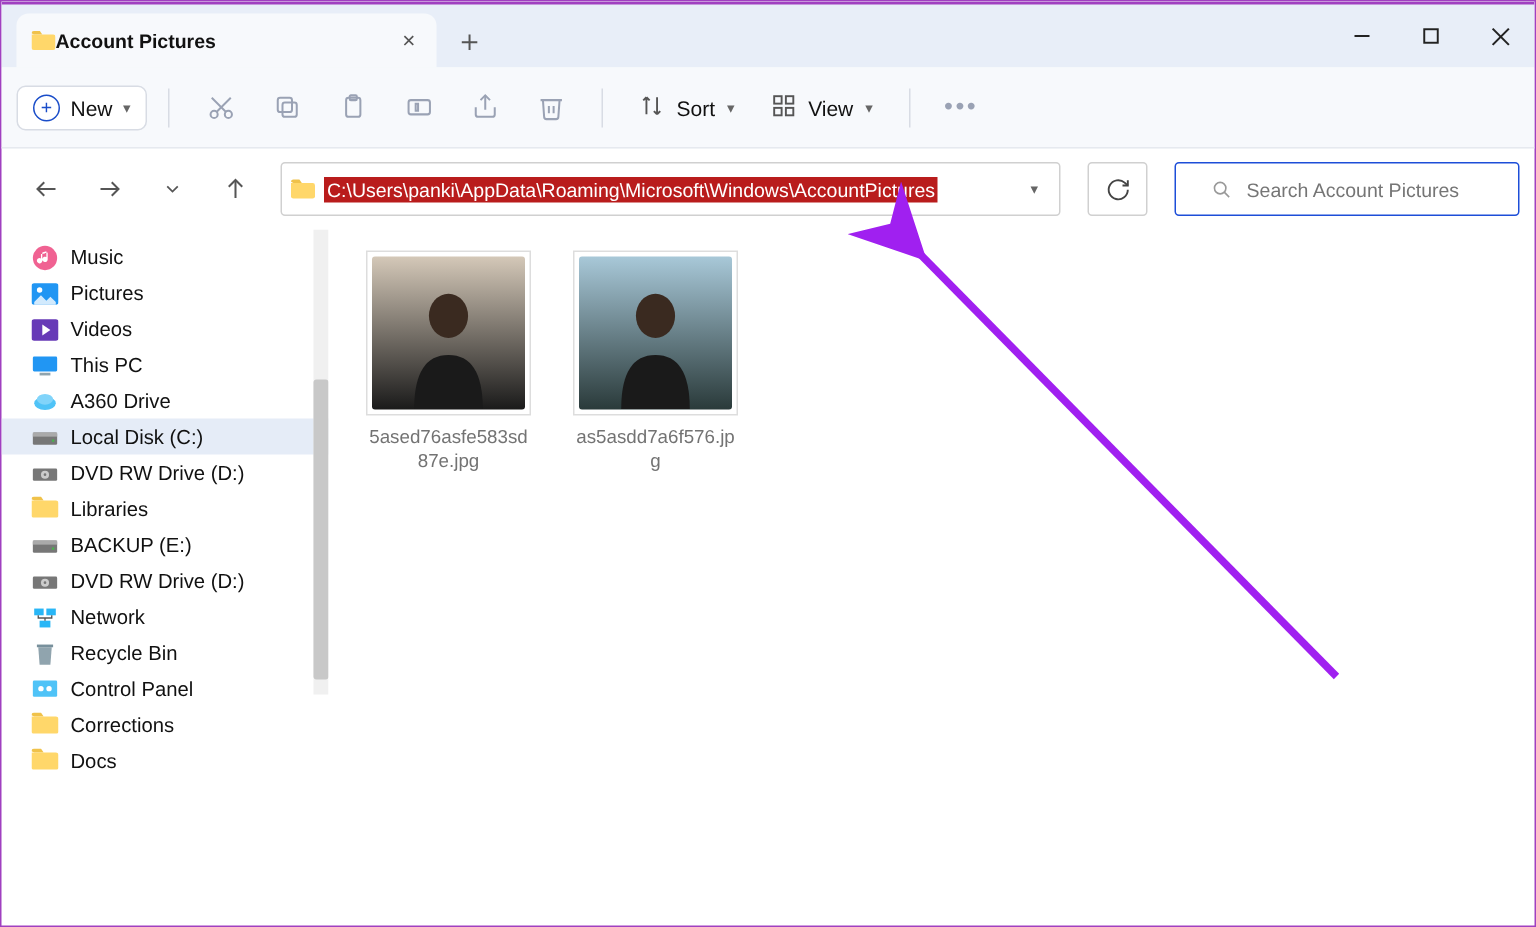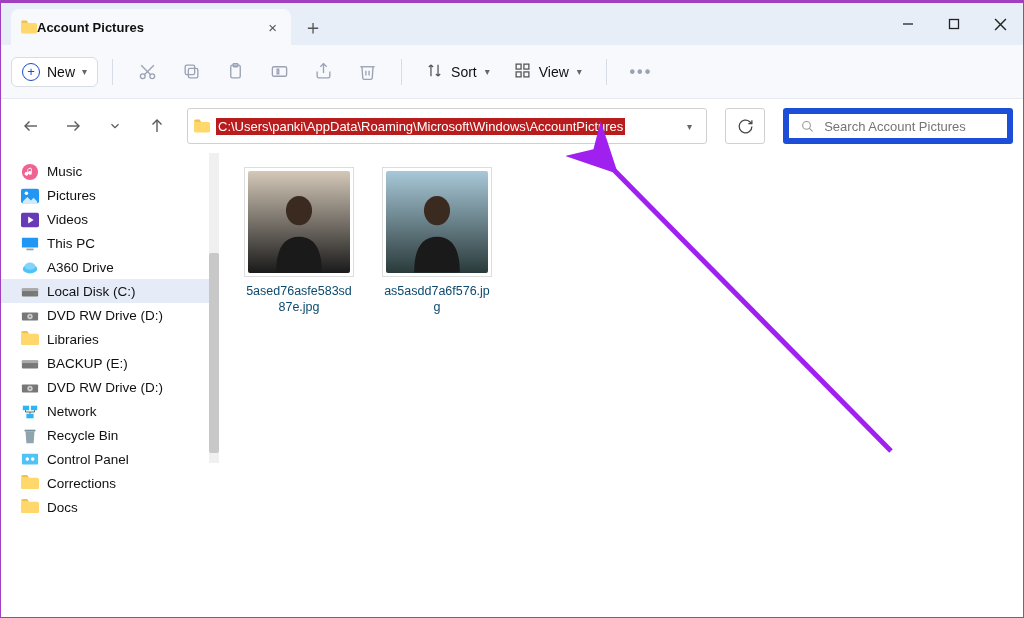--- a/index.html
+++ b/index.html
@@ -25,21 +25,21 @@
 .tbar-drop .ico { color: #555; }
 .moredots { letter-spacing: 2px; font-weight: bold; }
 
 .navbar { height: 54px; display: flex; align-items: center; padding: 0 10px 0 18px; gap: 18px; }
 .nav-arrow { color: #555; width: 24px; display:flex; align-items:center; justify-content:center; }
 .nav-arrow svg { stroke: #555; }
 .addr-wrap { flex: 1; height: 36px; border: 1px solid #d0d0d0; border-radius: 3px; display: flex; align-items: center; padding: 0 6px; gap: 6px; }
 .addr-text { background: #b91c1c; color: #fff; padding: 1px 2px; font-size: 13px; }
 .addr-chev { margin-left: auto; color: #666; font-size: 10px; padding-right: 8px; }
 .refresh { width: 40px; height: 36px; border: 1px solid #d0d0d0; border-radius: 3px; display:flex; align-items:center; justify-content:center; color: #444; }
-.search { width: 230px; height: 36px; border: 6px solid #1d4ed8; border-radius: 3px; display:flex; align-items:center; padding: 0 12px; gap: 10px; color: #999; justify-content: flex-end; }
+.search { width: 230px; height: 36px; border: 1px solid #1d4ed8; border-radius: 3px; display:flex; align-items:center; padding: 0 24px; gap: 10px; color: #999; justify-content: flex-end; }
 .search input { border: none; outline: none; font-size: 13px; width: 100%; color: #666; background: transparent; }
 
 .body { display: flex; height: calc(100% - 152px); }
 .sidebar { width: 218px; height: 100%; overflow: hidden; padding: 6px 0; position: relative; }
 .sb-scroll { position: absolute; right: 0; top: 0; width: 10px; height: 310px; background: #f0f0f0; }
 .sb-thumb { position: absolute; right: 0; top: 100px; width: 10px; height: 200px; background: #c8c8c8; border-radius: 2px; }
 .sb-item { display: flex; align-items: center; padding: 4px 10px 4px 20px; gap: 8px; font-size: 13.5px; color: #111; cursor: default; }
 .sb-item.nested { }
 .sb-item.sel { background: #e5ecf7; }
 .sb-ico { width: 18px; height: 16px; flex-shrink: 0; }
@@ -52,21 +52,21 @@
 .drive-ico { fill: #777; }
 .net-ico { fill: #29b6f6; }
 .cp-ico { fill: #4fc3f7; }
 .bin-ico { fill: #90a4ae; }
 
 .content { flex: 1; padding: 14px 20px; display: flex; gap: 18px; align-items: flex-start; }
 .file { width: 120px; text-align: center; }
 .thumb { width: 110px; height: 110px; margin: 0 auto; border: 1px solid #ddd; padding: 3px; background: #fff; display: flex; align-items: center; justify-content: center; }
 .thumb-inner { width: 100%; height: 100%; background: #888; border-radius: 2px; position: relative; overflow: hidden; }
 .person-sil { position: absolute; bottom: 0; left: 50%; transform: translateX(-50%); width: 70%; height: 80%; }
-.fname { font-size: 12.5px; color: #0c4a6e; margin-top: 6px; line-height: 1.3; word-break: break-all; padding: 0 4px; }
+.fname { font-size: 12.5px; color: #737373; margin-top: 6px; line-height: 1.3; word-break: break-all; padding: 0 4px; }
 
 .arrow-annot { position: absolute; pointer-events: none; }
 .arrow-annot svg { overflow: visible; }
 </style>
 </head>
 <body>
 
 <div class="titlebar">
   <div class="tab">
     <svg class="folder-ico" viewBox="0 0 20 16">

